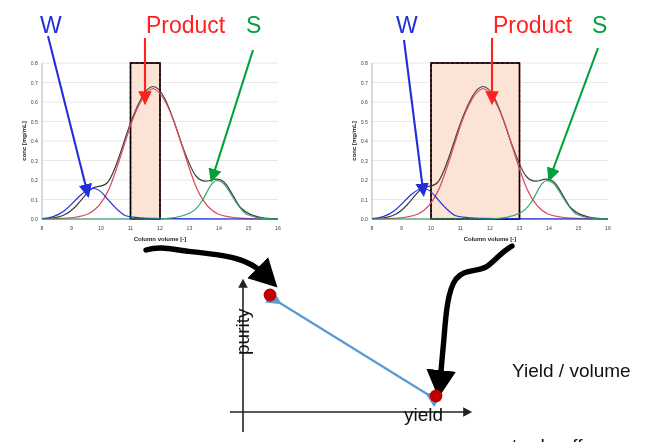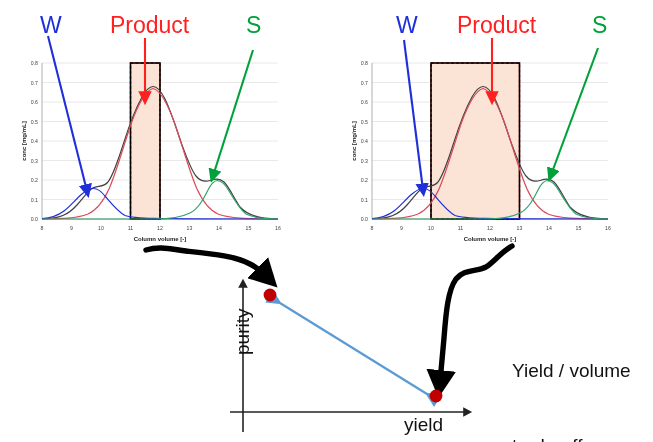--- a/index.html
+++ b/index.html
@@ -2,21 +2,21 @@
 <html><head>
 <meta charset="utf-8">
 <style>
   html,body{margin:0;padding:0;background:#ffffff;}
   body{width:653px;height:442px;position:relative;overflow:hidden;
        font-family:"Liberation Sans",sans-serif;}
   .stage{position:absolute;left:0;top:0;width:653px;height:442px;}
   .chromo{position:absolute;}
   .lbl{position:absolute;font-family:"Liberation Sans",sans-serif;}
   .lbl-w{color:#2030D8;font-size:23px;font-weight:400;}
-  .lbl-p{color:#FF2020;font-size:23px;font-weight:400;}
+  .lbl-p{color:#FF2020;font-size:23px;font-weight:400;margin-left:36px;}
   .lbl-s{color:#00A13A;font-size:23px;font-weight:400;}
   .axis-name{color:#111;font-size:19px;font-family:"Liberation Sans",sans-serif;}
   .tradeoff-text{position:absolute;color:#111;font-size:19px;line-height:25px;
        font-family:"Liberation Sans",sans-serif;white-space:pre;}
   svg{display:block;overflow:visible;}
   .purity-lbl{position:absolute;transform:rotate(-90deg);transform-origin:left top;
        color:#111;font-size:19px;font-family:"Liberation Sans",sans-serif;}
 </style>
 </head>
 <body>
@@ -225,20 +225,20 @@
     <line x1="230" y1="412" x2="468" y2="412" stroke="#222" stroke-width="1.6" marker-end="url(#axHead)"></line>
     <line x1="243" y1="412" x2="243" y2="432" stroke="#222" stroke-width="1.6"></line>
 
     <line x1="280" y1="303" x2="427" y2="394" stroke="#5B9BD5" stroke-width="2.3" marker-start="url(#blueHeadS)" marker-end="url(#blueHeadE)"></line>
 
     <circle cx="270" cy="295" r="6.4" fill="#C00000"></circle>
     <circle cx="436" cy="396" r="6.4" fill="#C00000"></circle>
   </svg>
 
   <span class="purity-lbl" style="left:232px;top:355px;">purity</span>
-  <span class="axis-name" style="position:absolute;left:404px;top:414px;">yield</span>
+  <span class="axis-name" style="position:absolute;left:404px;top:404px;">yield</span>
 
   <div class="tradeoff-text" style="left:512px;top:308px;">
     <div>Yield / volume</div>
     <div>trade-off</div>
   </div>
 
 </div>
 
 </body></html>

